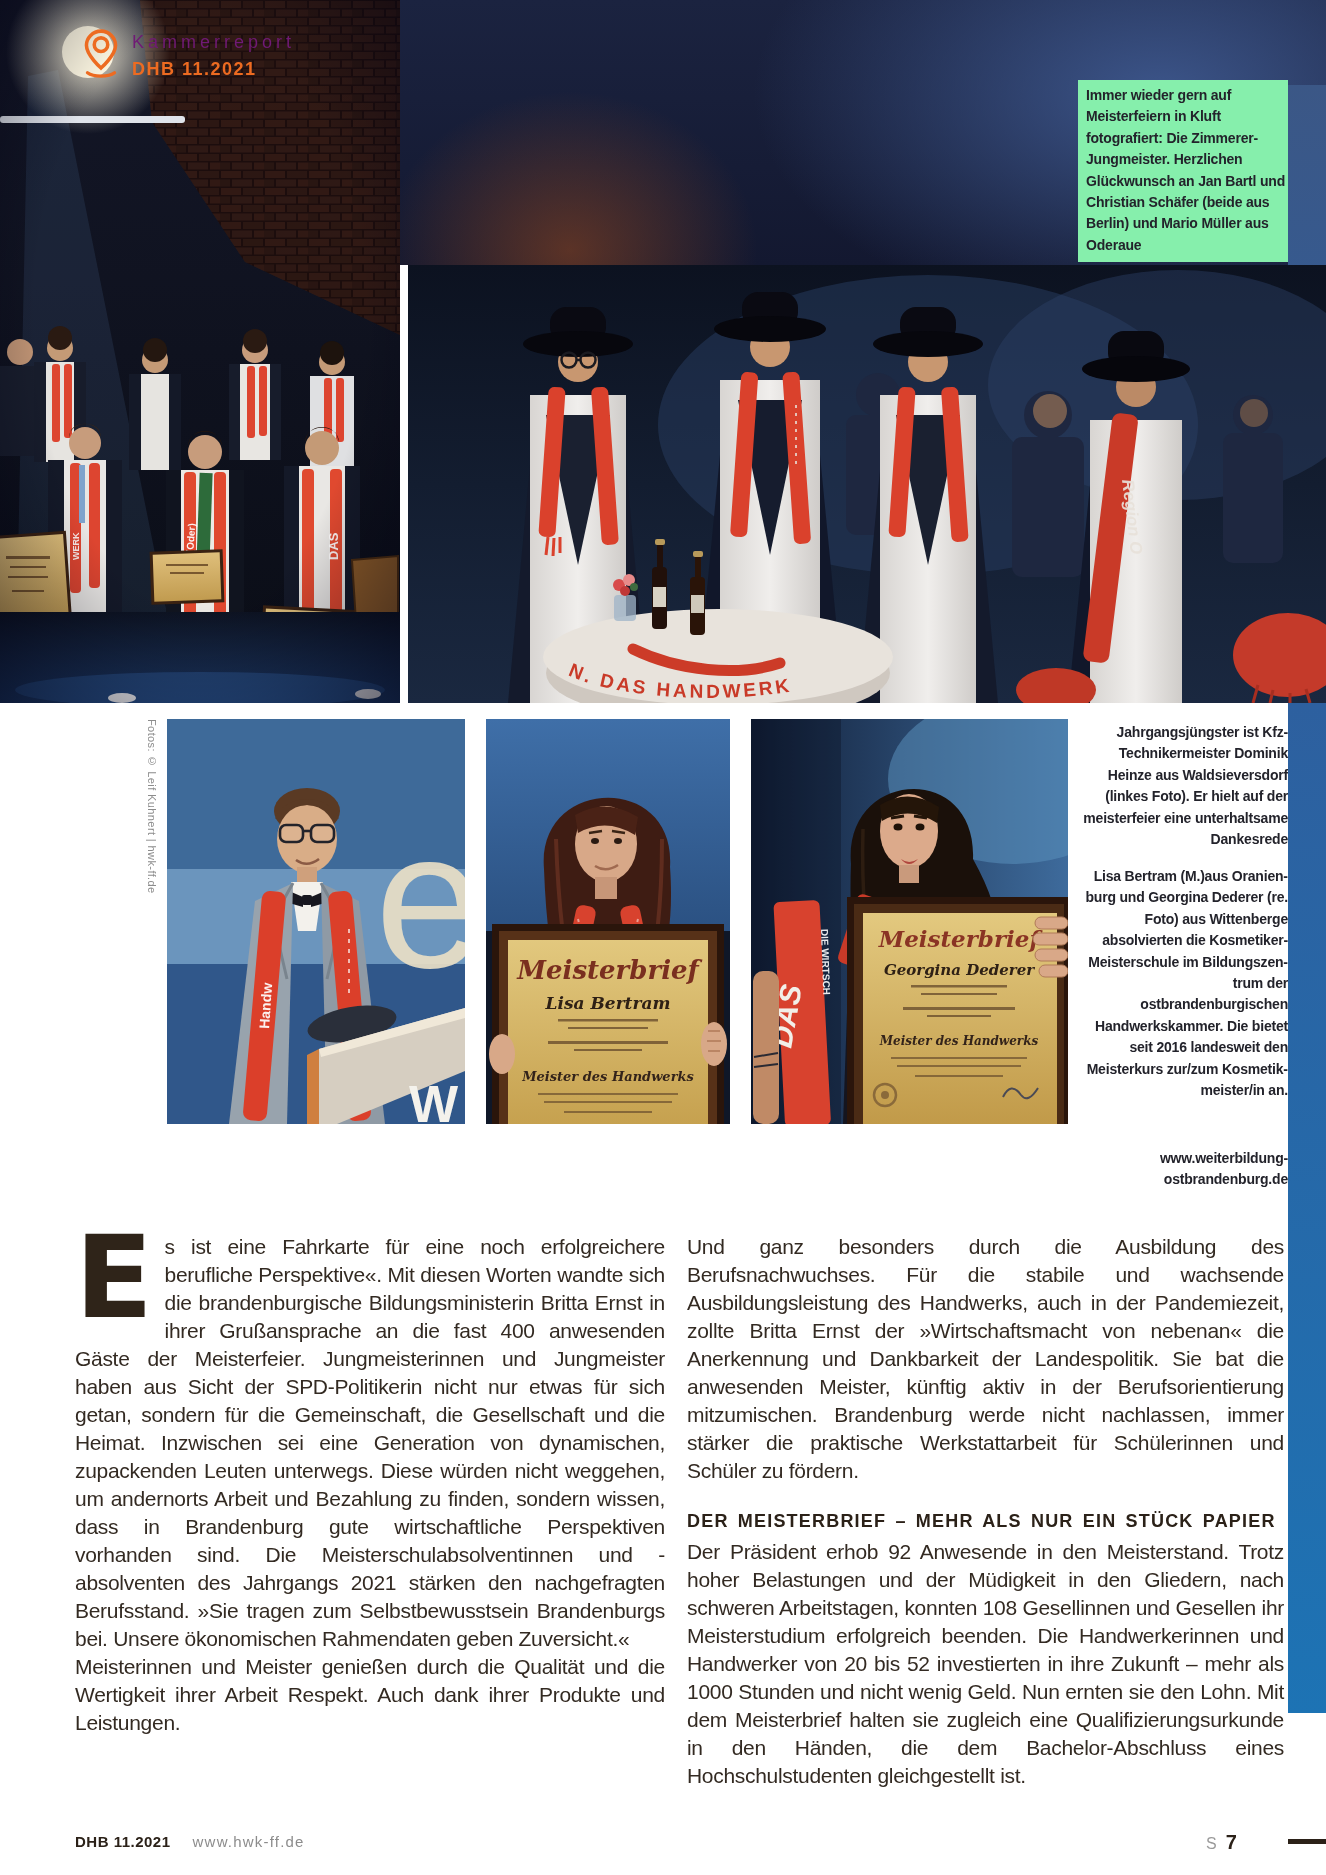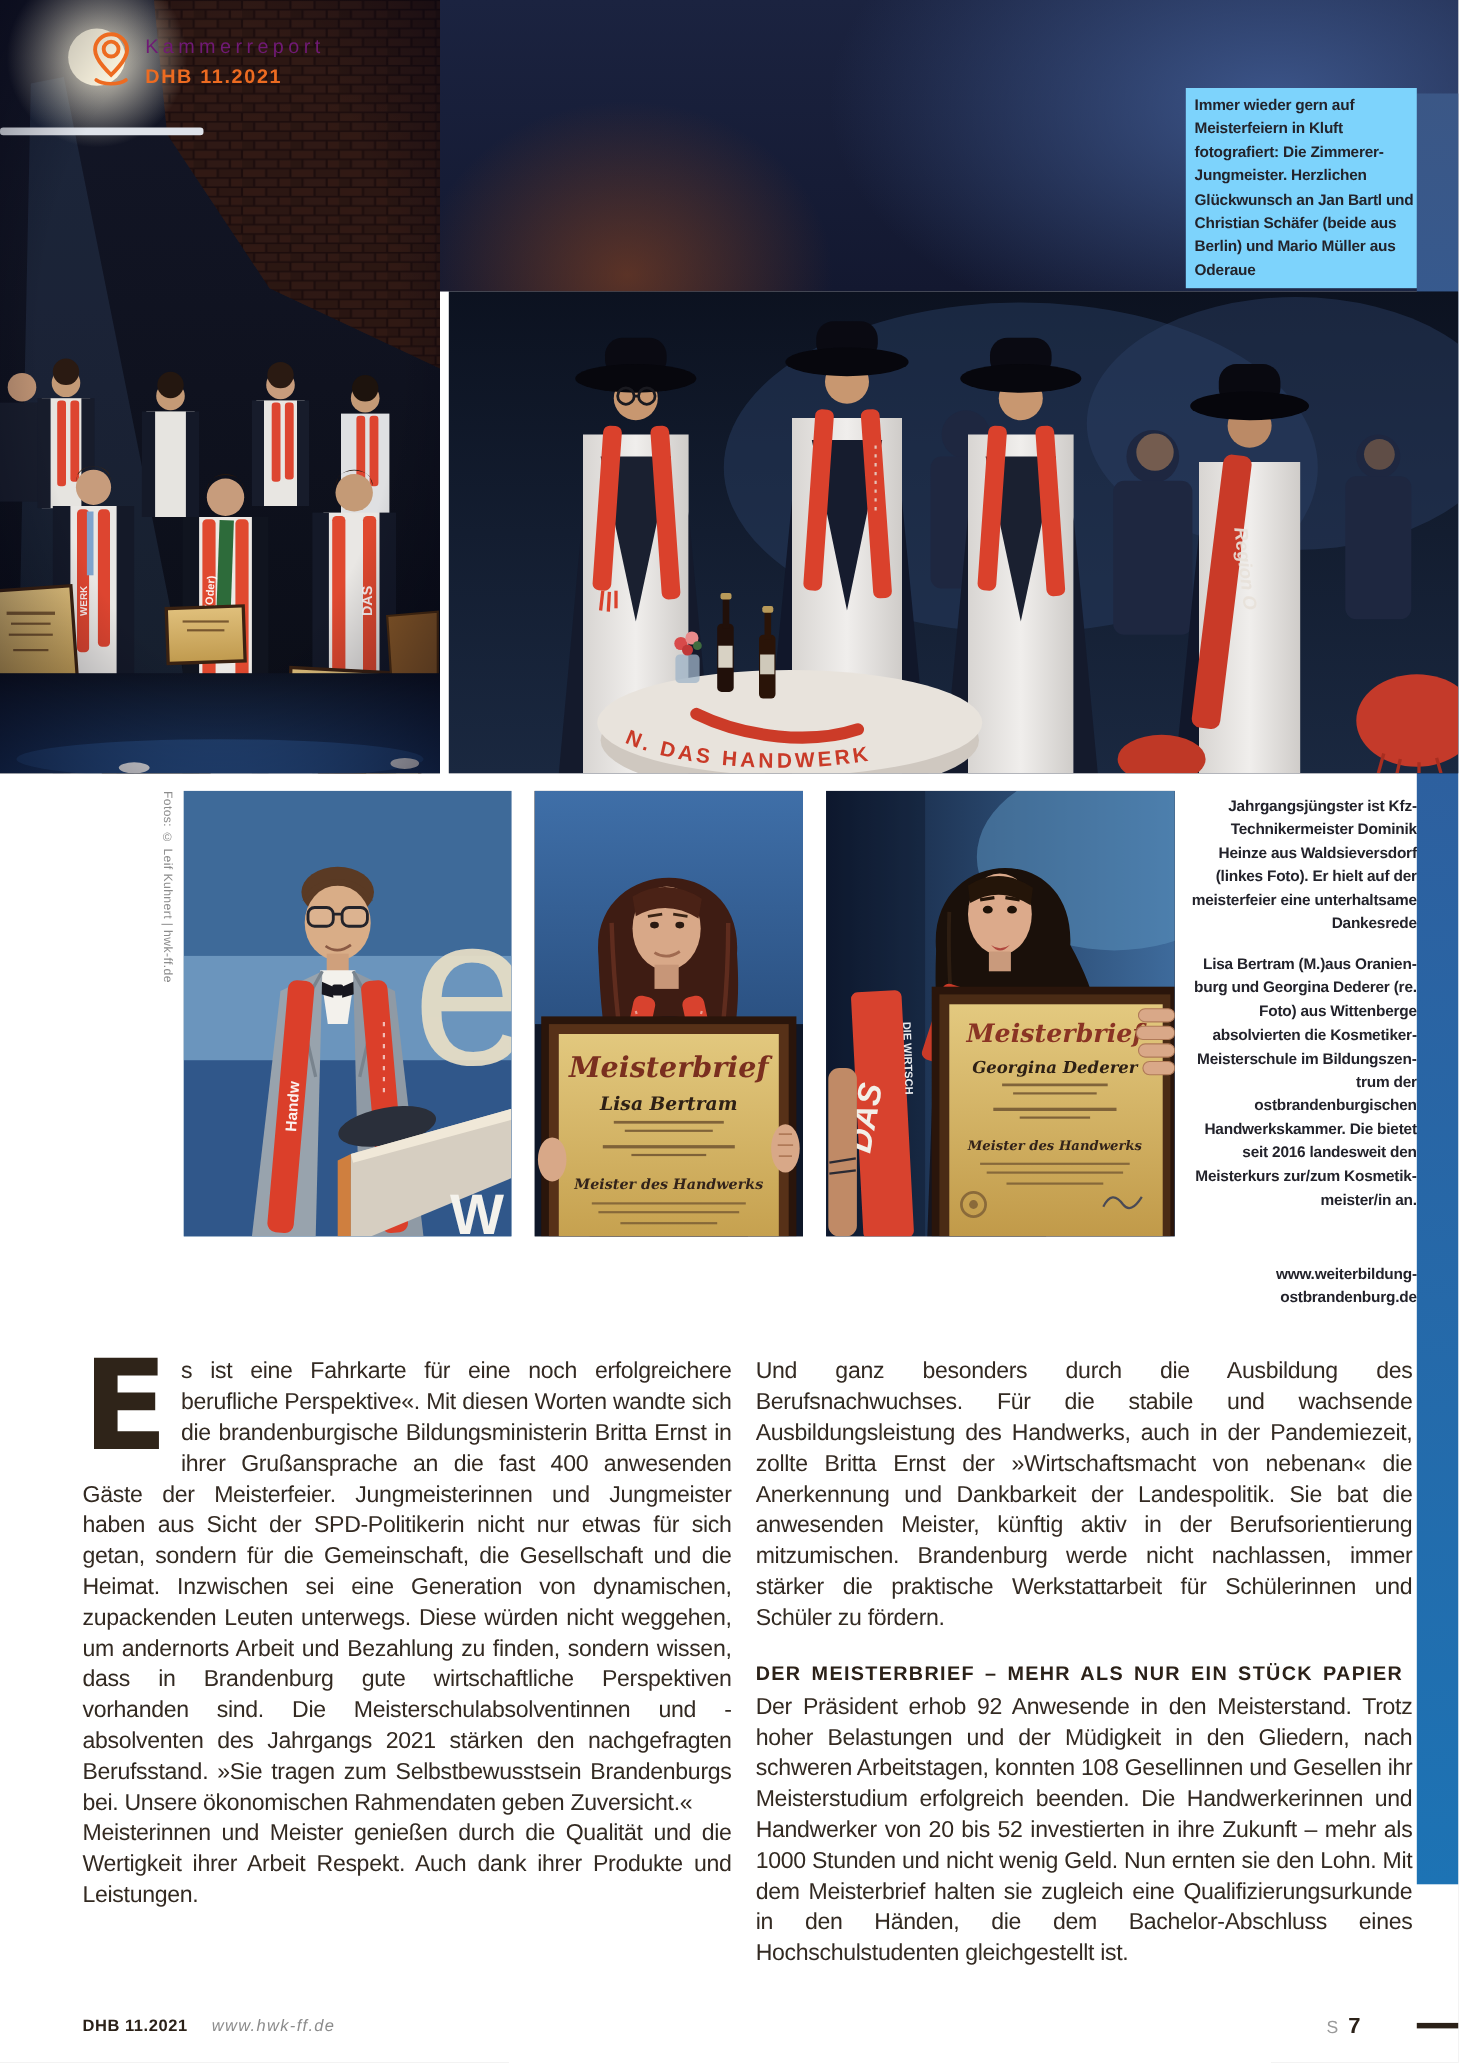--- a/index.html
+++ b/index.html
@@ -19,41 +19,41 @@
   .accent-bar{left:1288px;top:85px;width:38px;height:1628px;z-index:2;
     background:linear-gradient(180deg,#3b5786 0%,#2e5f9e 35%,#1d73b4 100%);}
 
   
   .logo{left:82px;top:28px;z-index:4;display:flex;align-items:flex-start;}
   .logo .texts{margin-left:12px;padding-top:4px;}
   .logo .brand{color:#701a75;font-size:18px;letter-spacing:4px;font-weight:400;}
   .logo .issue{color:#ed6b21;font-size:18px;font-weight:bold;letter-spacing:1.5px;margin-top:6px;}
 
   
-  .caption-box{left:1078px;top:80px;width:210px;height:182px;background:#7dd3fc;z-index:4;
+  .caption-box{left:1078px;top:80px;width:210px;height:182px;background:#86efac;z-index:4;
     box-sizing:border-box;padding:5px 2px 0 8px;}
   .caption{font-size:14px;line-height:21.4px;font-weight:bold;color:#23232b;letter-spacing:-0.2px;}
   .caption-col{left:1082px;width:206px;text-align:right;}
 
   .credit{left:146px;top:719px;height:200px;writing-mode:vertical-rl;
     font-size:11px;color:#8c8c8c;letter-spacing:.4px;}
 
   
   .col{box-sizing:border-box;}
   .body-text{font-size:21px;line-height:28px;color:#332a22;text-align:justify;
     letter-spacing:-0.3px;margin:0;}
   .dropcap{float:left;font-family:"DejaVu Sans",sans-serif;font-weight:bold;font-size:114px;
     line-height:82px;color:#2f2419;margin:4px 12px 0 0;}
   .subhead{font-size:18px;font-weight:bold;color:#2b2118;letter-spacing:1.2px;word-spacing:3px;
     margin:26px 0 6px 0;}
 
   
   .footer-left{left:75px;top:1833px;display:flex;align-items:baseline;gap:22px;}
   .footer-issue{font-size:15px;font-weight:bold;color:#2b2118;letter-spacing:.5px;}
-  .footer-url{font-size:15px;color:#8c8c8c;letter-spacing:1.2px;font-style:italic;}
+  .footer-url{font-size:15px;color:#8c8c8c;letter-spacing:1.2px;}
   .footer-page{left:1206px;top:1831px;display:flex;align-items:baseline;gap:8px;}
   .page-prefix{font-size:16px;color:#9a9a9a;letter-spacing:1px;}
   .page-num{font-size:20px;font-weight:bold;color:#2b2118;}
   .footer-dash{left:1288px;top:1839px;width:38px;height:5px;background:#2b2118;}
 
   svg text{font-family:"Liberation Sans",sans-serif;}
   .gothic{font-family:"DejaVu Serif",serif;font-style:italic;font-weight:bold;}
 </style>
 </head>
 <body>

